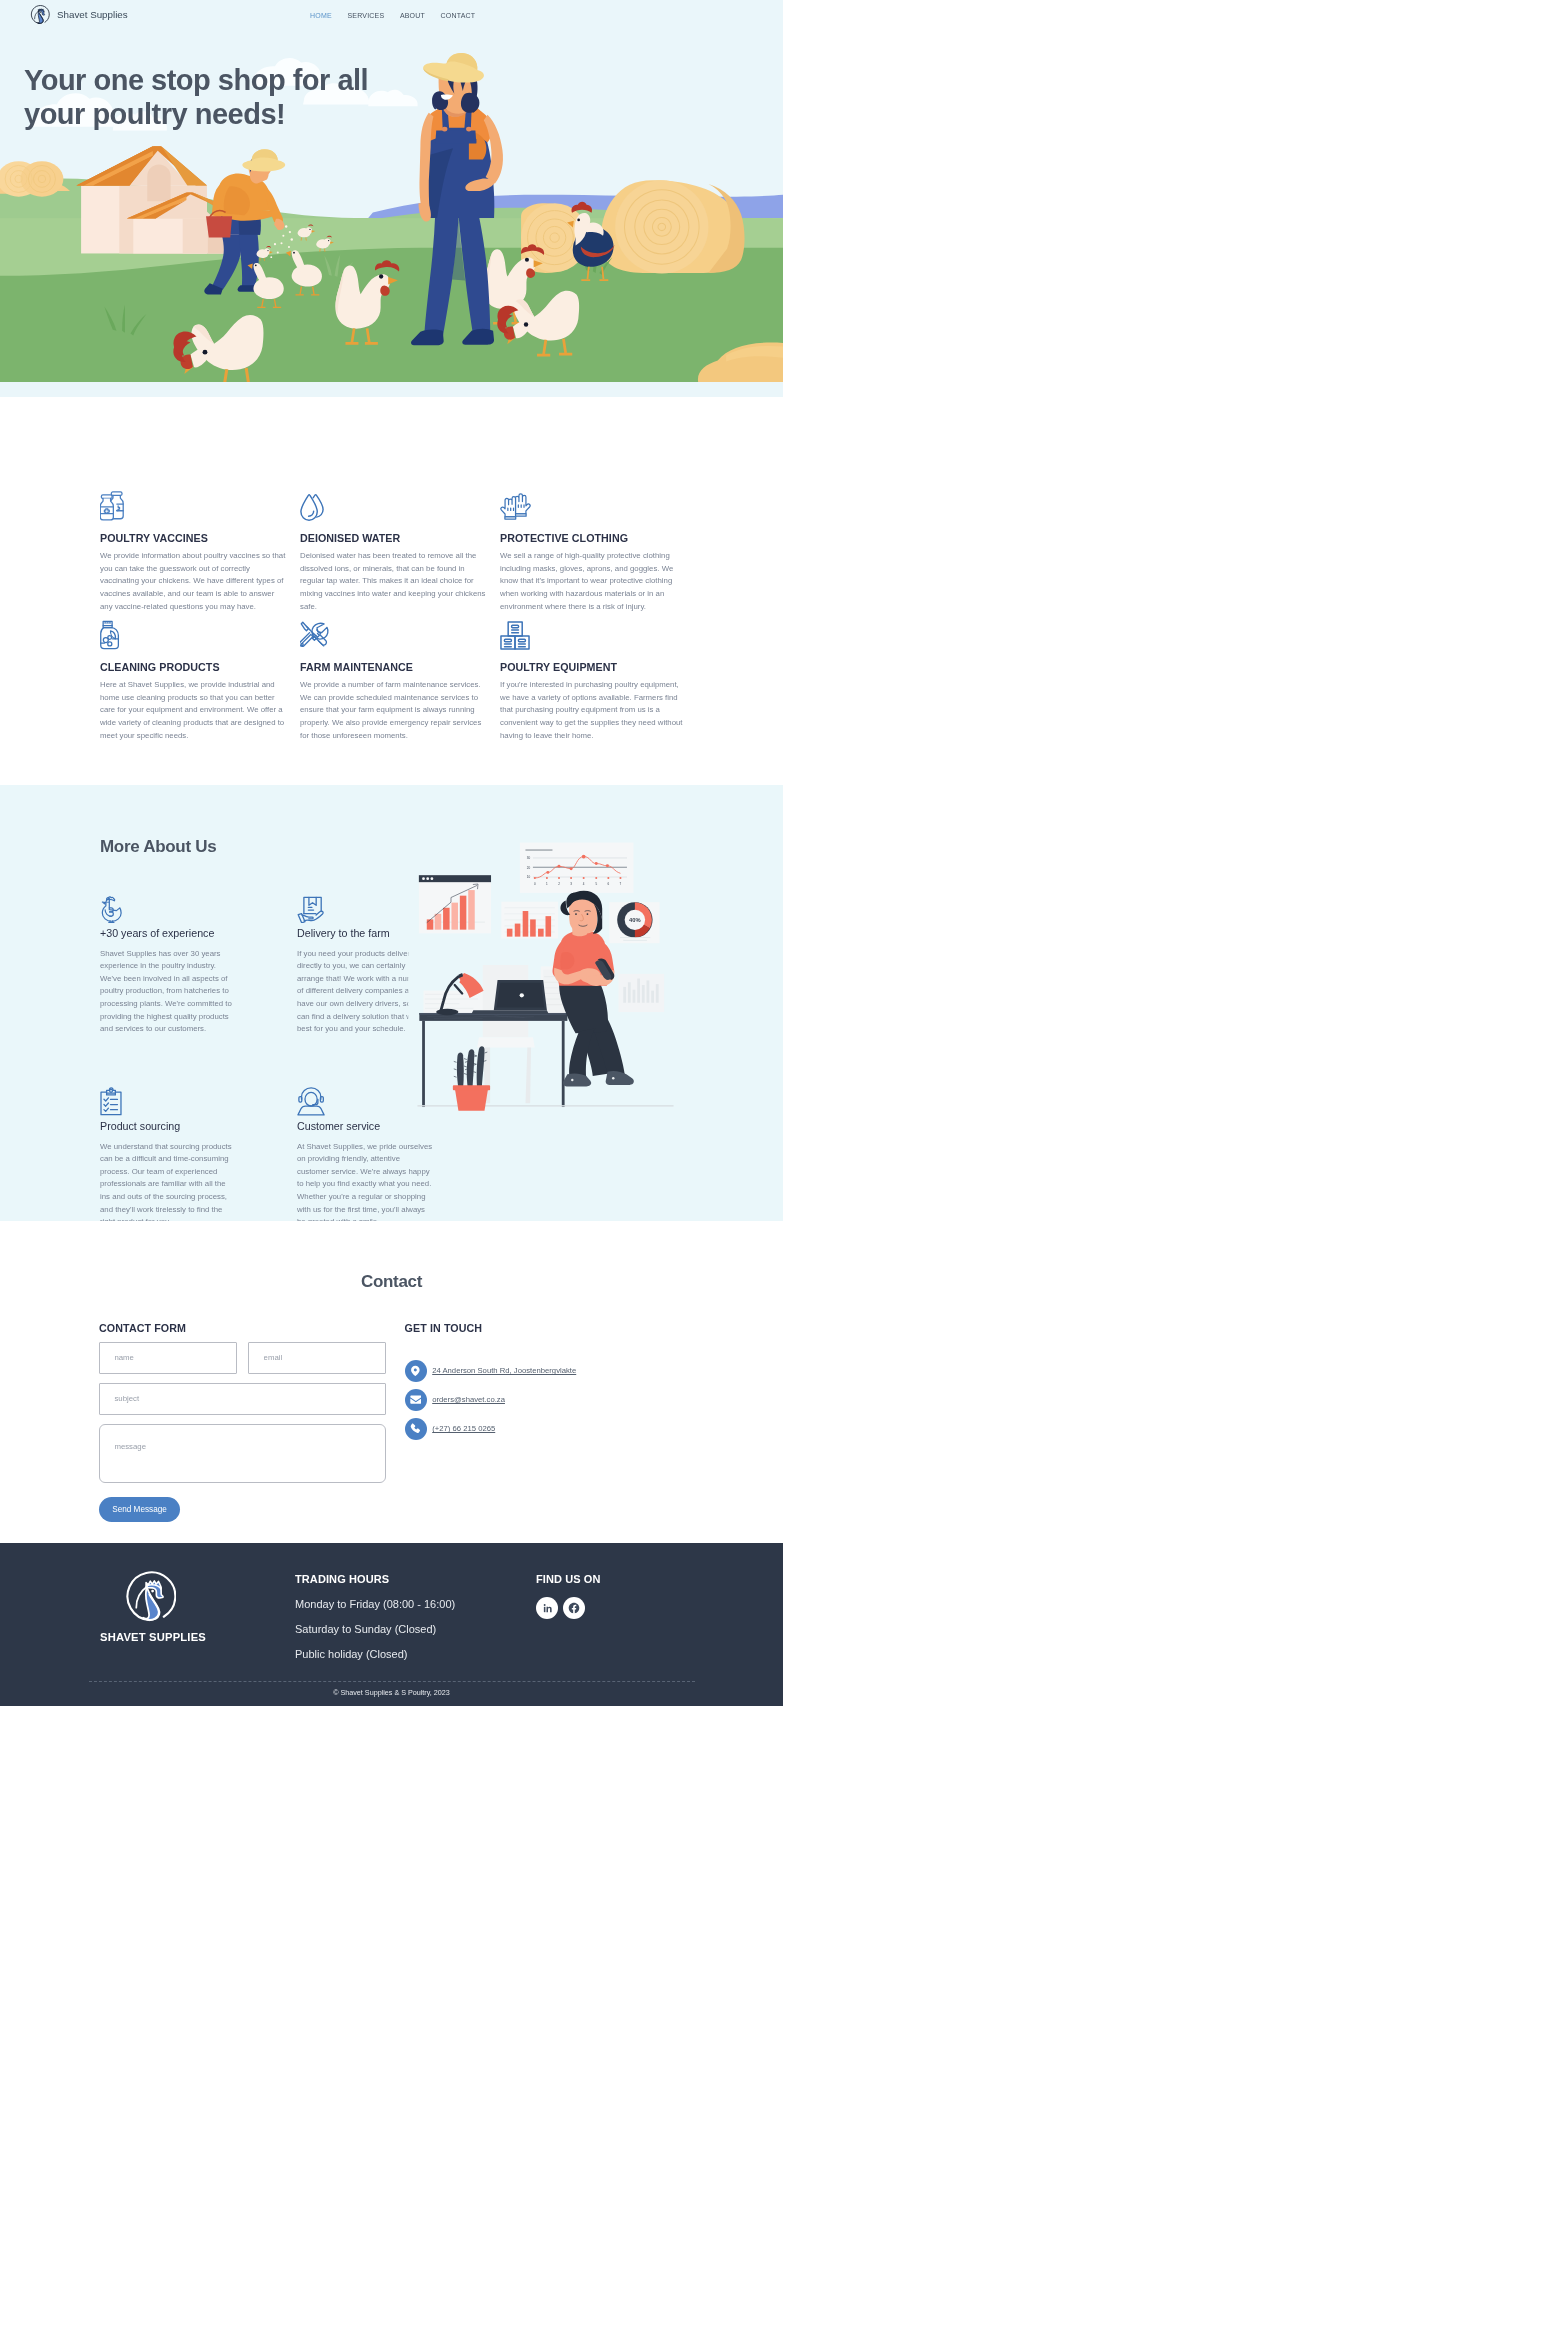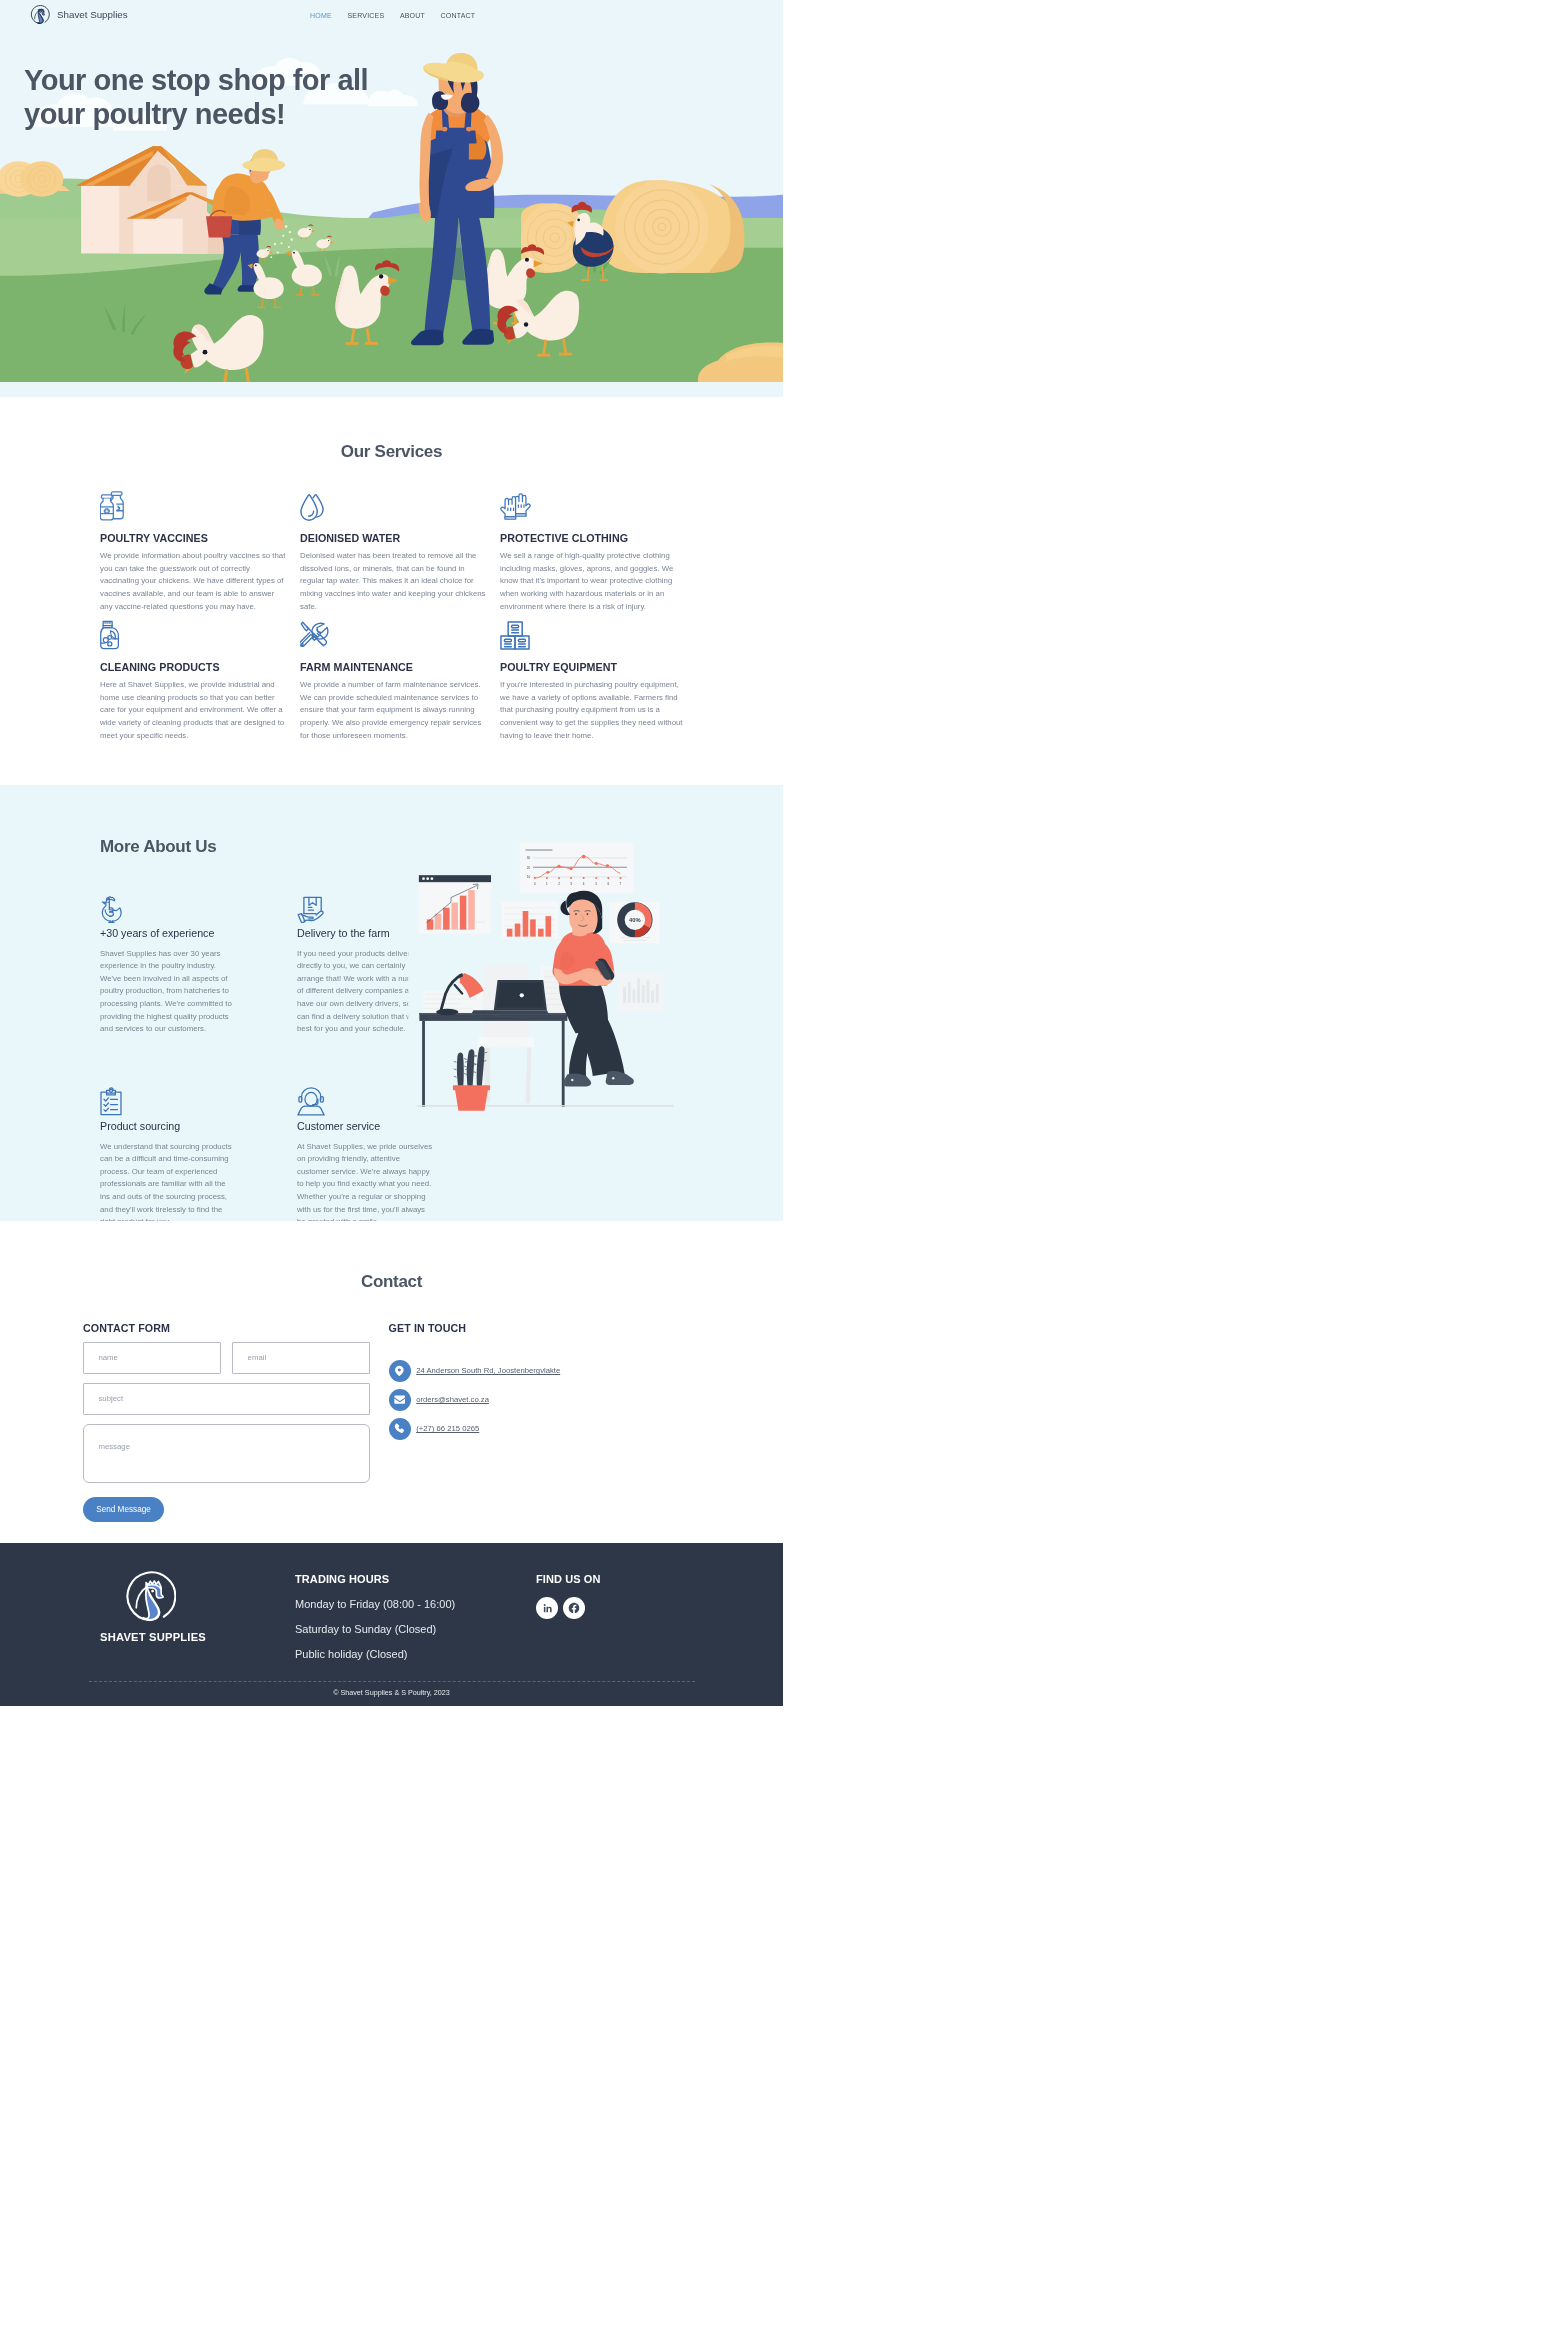--- a/index.html
+++ b/index.html
@@ -38,21 +38,21 @@
 .about-grid{position:absolute;left:100px;top:108px;display:grid;grid-template-columns:149px 149px;row-gap:0;width:298px;gap:48px;}
 .ab-card{height:145px;}
 .ab-icon{height:30px;display:flex;align-items:flex-end;}
 .ab-h{font-size:10.7px;color:#2b3147;margin-top:5.1px;font-weight:400;line-height:1;}
 .ab-p{font-size:7.8px;line-height:12.6px;color:#7b8494;margin-top:8.9px;width:136px;}
 .about-art{position:absolute;left:408px;top:52px;width:268px;height:270px;}
 
 
 .contact{background:#fff;height:322px;position:relative;}
 .contact h2{position:absolute;left:0;top:52px;width:783px;text-align:center;font-size:17px;font-weight:700;color:#4b5563;letter-spacing:-0.3px;line-height:1;}
-.contact-row{position:absolute;left:83px;top:102px;display:flex;}
+.contact-row{position:absolute;left:99px;top:102px;display:flex;}
 .cf-h{font-size:10.7px;font-weight:700;color:#2b3147;letter-spacing:0.1px;line-height:1;}
 .form{width:287px;margin-top:8px;}
 .row1{display:flex;gap:11.2px;}
 .inp{height:32px;border:0.5px solid #b9bcc4;border-radius:1px;background:#fff;font-family:"Liberation Sans",sans-serif;font-size:7.8px;color:#9aa0ab;padding:0 14.4px;outline:none;display:block;}
 .inp::placeholder{color:#9aa0ab;opacity:1;}
 .inp.half{width:138px;}
 .inp.full{width:287px;margin-top:9px;}
 textarea.inp{border-radius:6px;height:59px;padding-top:17px;resize:none;margin-top:9px;line-height:1.4;}
 .sendbtn{margin-top:14px;width:81px;height:25px;border-radius:12.6px;background:#4a80c4;color:#fff;border:none;font-size:8.2px;font-family:"Liberation Sans",sans-serif;cursor:pointer;}
 .git{margin-left:18.6px;}
@@ -388,21 +388,20 @@
         <path d="M908 112 C907 120 932 131 962 138 L961 142 C926 135 906 122 908 112 Z" fill="#e9c878"></path>
       </g>
     </g>
   </svg>
   </div>
   <h1><span>Your one stop shop for all</span><br><span>your poultry needs!</span></h1>
 </section>
 <div class="hero-strip"></div>
 
 <section class="services">
-  <h2 class="sec-title">Our Services</h2>
   <div class="svc-grid">
 
     <div class="svc-card">
       <div class="svc-icon">
         <svg width="29" height="30" viewBox="0 0 63 65" fill="none" stroke="#4a7fc1" stroke-width="2.8" stroke-linecap="round" stroke-linejoin="round">
           <rect x="24.6" y="2" width="23.2" height="7.6" rx="3.3"></rect>
           <path d="M28.2 9.6 L28.2 14.6 C28.2 15.8 27.6 16.6 26.6 17.4 C23.8 19.7 22 22.7 22 26.8 L22 54.2 C22 57.5 24.7 60.2 28 60.2 L44.4 60.2 C47.7 60.2 50.4 57.5 50.4 54.2 L50.4 26.8 C50.4 22.7 48.6 19.7 45.8 17.4 C44.8 16.6 44.2 15.8 44.2 14.6 L44.2 9.6"></path>
           <path d="M36.6 28.2 L50.4 28.2 M36.6 42.8 L50.4 42.8"></path>
           <path d="M39.4 32.4 L39.4 35.3 L42.4 35.3 L42.4 39.4 L39.4 39.4 L39.4 42.3 L36.4 42.3"></path>
           <rect x="3" y="8.4" width="23.2" height="7.6" rx="3.3" fill="#fff"></rect>

